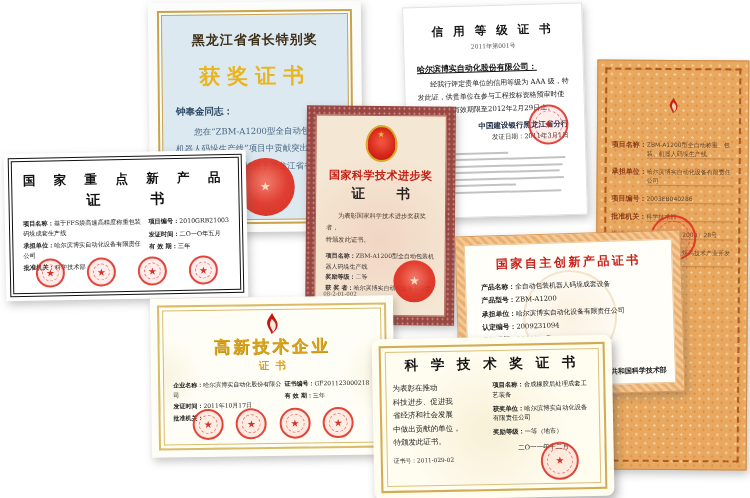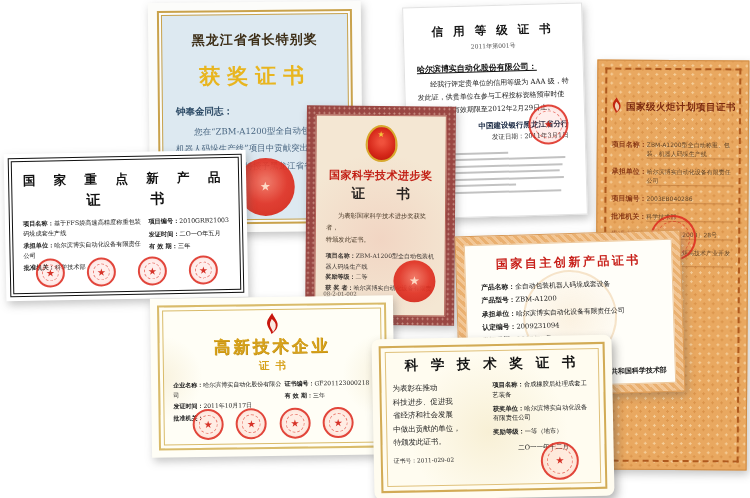--- a/index.html
+++ b/index.html
@@ -197,21 +197,20 @@
 
   <div class="cert torch">
     <div class="inframe"></div>
     <div class="head">
       <span class="flame">
         <svg width="13" height="17" viewBox="0 0 20 26">
             <path d="M10 1 C7 6 3 9 4.5 15 C5.5 19 8 20.5 9 25 C13 22 16.5 19 16 13.5 C15.6 9 12 6 10 1 Z" fill="#c22510"></path>
             <path d="M9.5 8 C8 11 6.5 13 8 17 C9 19.5 10.5 20.5 10.5 23 C12.8 20.5 14.5 18 13.8 14 C13.2 11 11 9.8 9.5 8 Z" fill="#f4e0c4" opacity="0.9"></path>
           </svg>
       </span>
-      <span class="t1 serif">国家级火炬计划项目证书</span>
     </div>
     <div class="flds">
       <div class="row">
           <span class="lbl">项目名称：</span>
           <span class="val">ZBM-A1200型全自动称重、包装、机器人码垛生产线</span>
         </div>
       <div class="row">
           <span class="lbl">承担单位：</span>
           <span class="val">哈尔滨博实自动化设备有限责任公司</span>
         </div>

